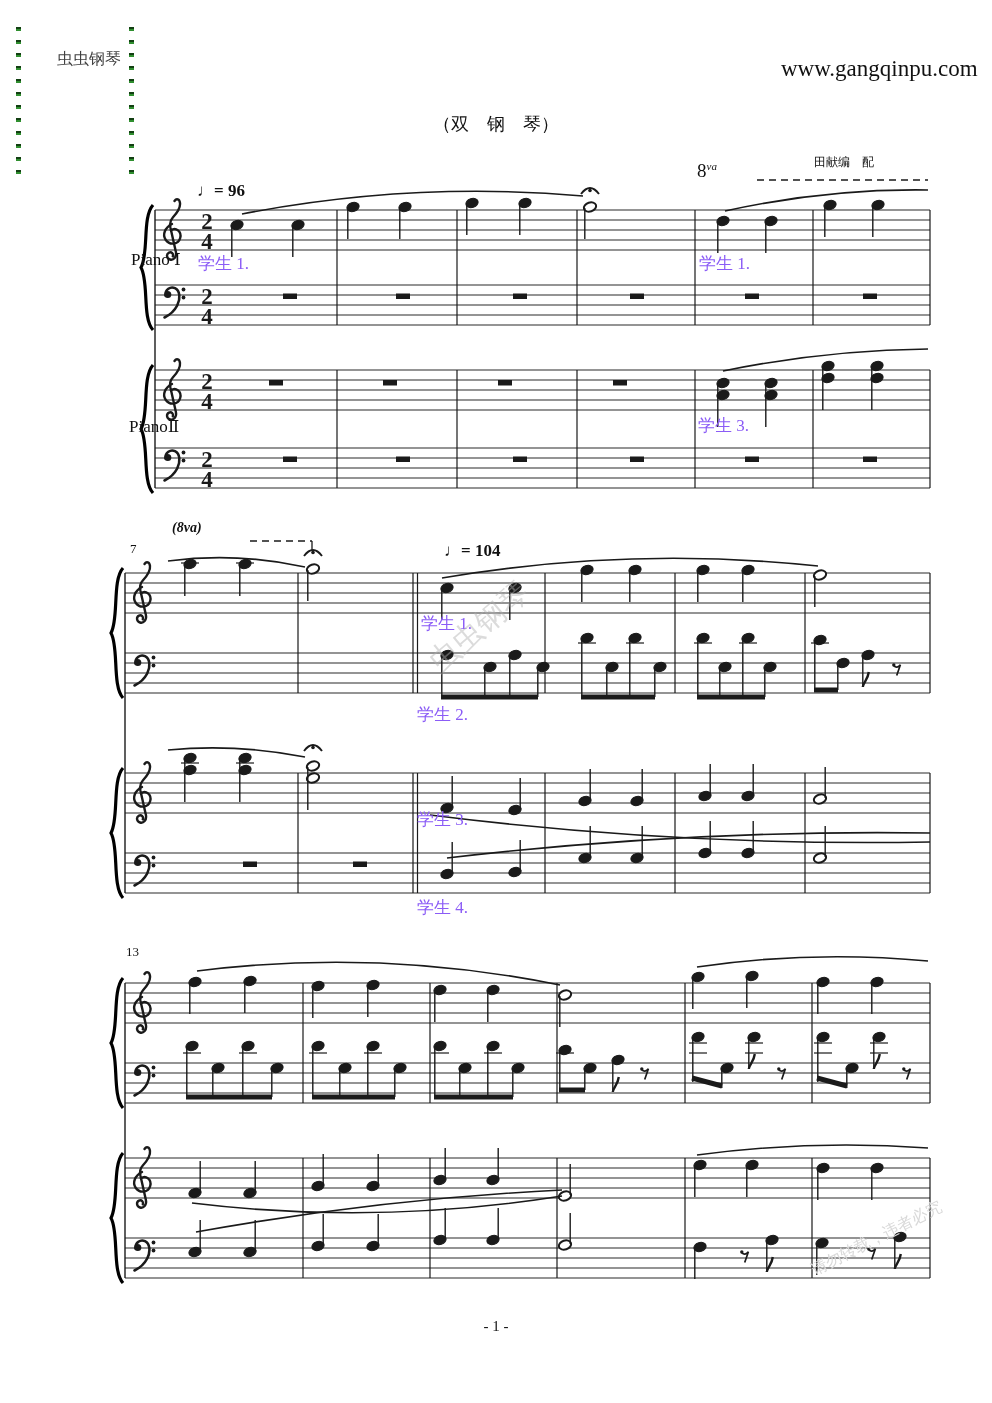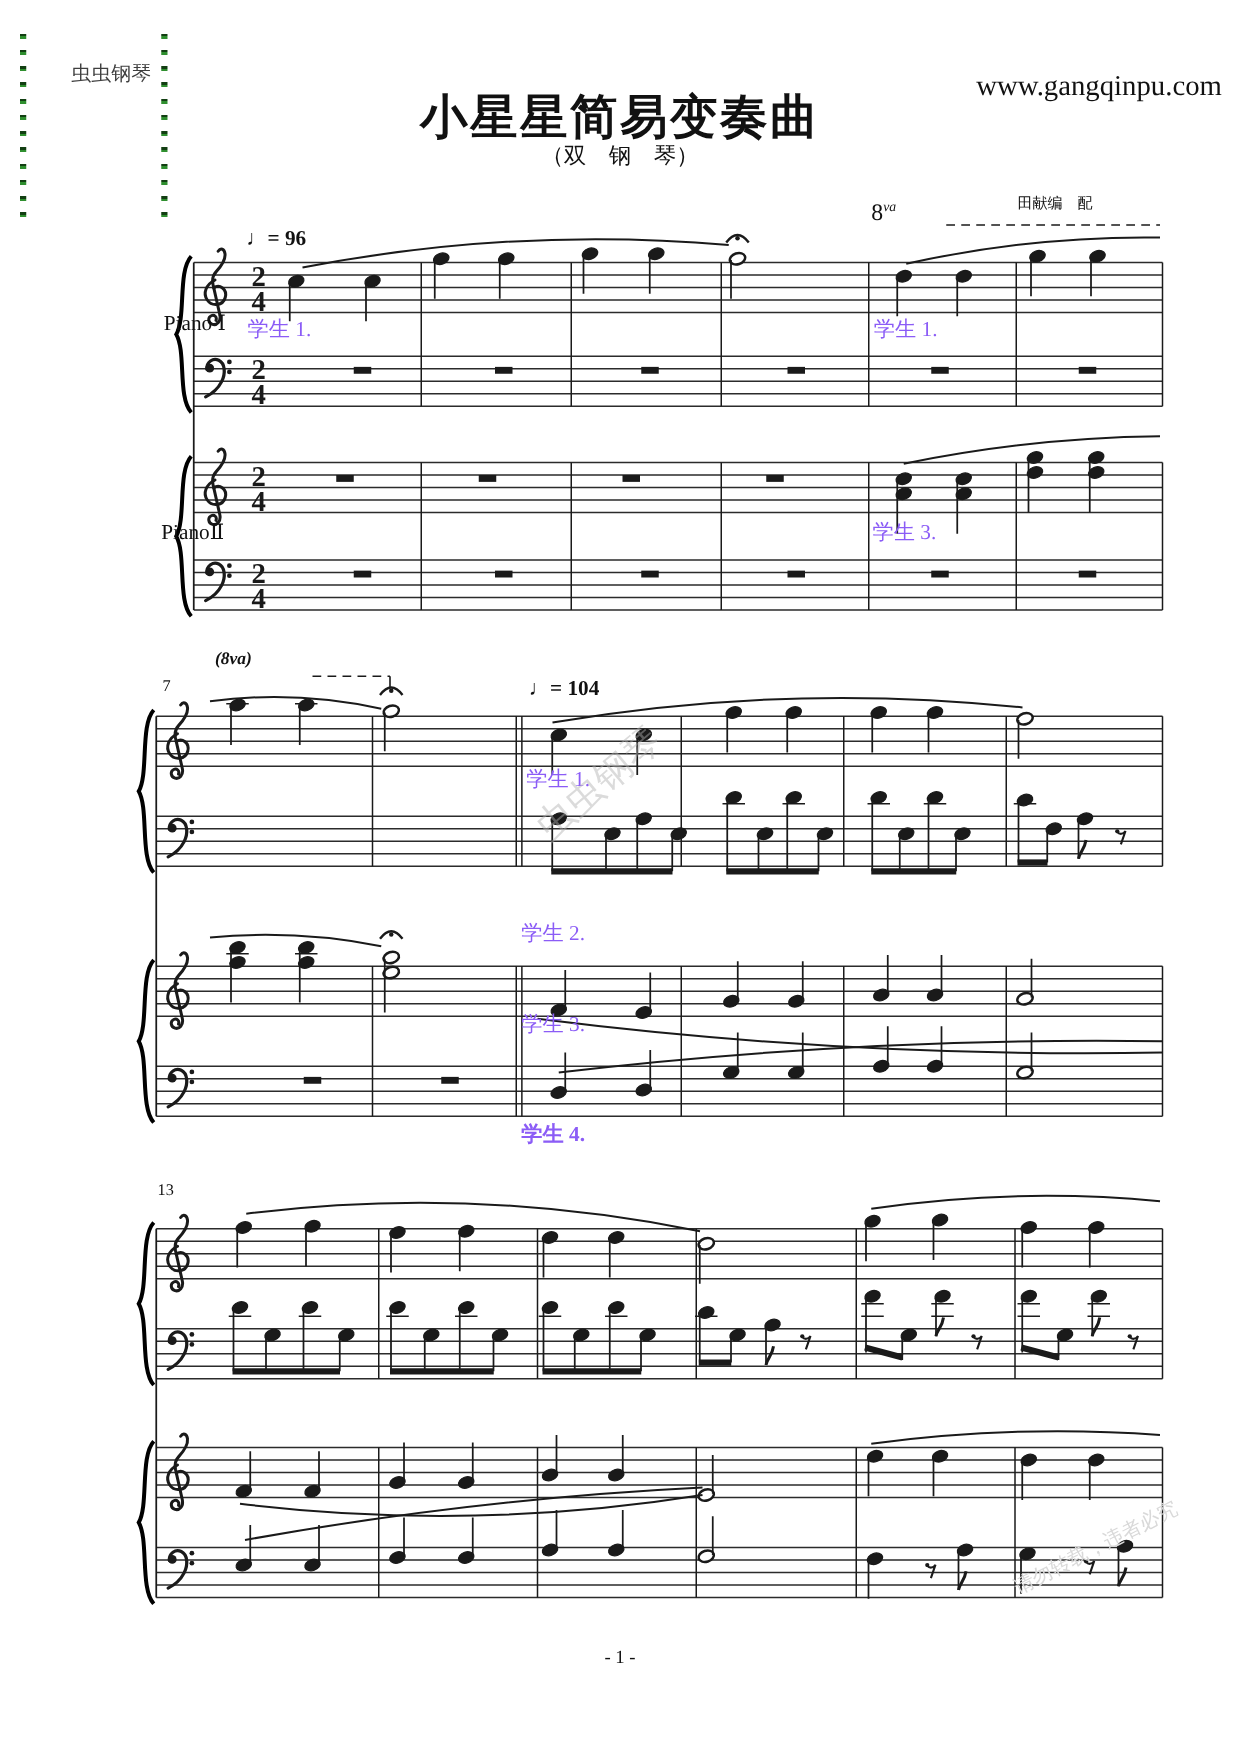--- a/index.html
+++ b/index.html
@@ -7,21 +7,21 @@
          font-family:"Liberation Serif","DejaVu Serif",serif;color:#111;}
   #score{position:absolute;left:0;top:0;width:992px;height:1403px;}
   .txt{position:absolute;white-space:nowrap;}
   .title{left:0;right:0;text-align:center;top:68px;font-size:38px;font-weight:bold;
          font-family:"DejaVu Sans","Liberation Sans",sans-serif;letter-spacing:2px;}
   .subtitle{left:0;right:0;text-align:center;top:112px;font-size:18px;}
   .url{left:781px;top:56px;font-size:23px;}
   .brand{left:57px;top:49px;font-size:16px;color:#3f3f3f;}
   .tempo{font-weight:bold;font-size:17px;}
   .tempo1{left:197px;top:181px;}
-  .tempo2{left:423px;top:541px;text-align:center;}
+  .tempo2{left:444px;top:541px;text-align:center;}
   .arranger{left:814px;top:154px;font-size:12px;}
   .stud{font-size:17px;color:#8b5cf6;}
   .piano-label{font-size:17px;margin-left:44px;}
   .mnum{font-size:13px;}
   .ottava{left:697px;top:160px;font-size:19px;}
   .ottava sup{font-style:italic;font-size:11px;}
   .ottava-paren{left:172px;top:520px;font-size:14px;font-style:italic;font-weight:bold;}
   .pagenum{left:0;right:0;text-align:center;top:1318px;font-size:15px;}
   .wm-center{left:420px;top:650px;font-size:30px;color:rgba(175,175,175,.45);
              transform:rotate(-40deg);transform-origin:left top;}
@@ -460,40 +460,39 @@
       <circle cx="313" cy="552.5" r="1.8" fill="#1a1a1a"></circle>
       <path d="M304,751 Q313,739 322,751" fill="none" stroke="#1a1a1a" stroke-width="1.9"></path>
       <circle cx="313" cy="747.5" r="1.8" fill="#1a1a1a"></circle>
     </svg>
 
   <div class="dotcol" style="left:16px;top:27px;"></div>
   <div class="dotcol" style="left:129px;top:27px;"></div>
 
   <div class="txt brand">虫虫钢琴</div>
   <div class="txt url">www.gangqinpu.com</div>
-  <div class="txt title">小星星简易变奏曲</div>
   <div class="txt subtitle">（双　钢　琴）</div>
   <div class="txt arranger">田献编　配</div>
 
   <div class="txt tempo tempo1">♩= 96</div>
   <div class="txt tempo tempo2">♩= 104</div>
 
   <div class="txt ottava"><span>8</span><sup>va</sup></div>
   <div class="txt ottava-paren">(8va)</div>
 
   <div class="txt mnum" style="left:130px;top:541px;">7</div>
   <div class="txt mnum" style="left:126px;top:944px;text-align:center;">13</div>
 
   <div class="txt piano-label" style="left:87px;top:249px;">Piano Ⅰ</div>
   <div class="txt piano-label" style="left:85px;top:416px;">PianoⅡ</div>
 
   <div class="txt stud" style="left:198px;top:252px;">学生 1.</div>
   <div class="txt stud" style="left:699px;top:252px;">学生 1.</div>
   <div class="txt stud" style="left:698px;top:414px;">学生 3.</div>
   <div class="txt stud" style="left:421px;top:612px;">学生 1.</div>
-  <div class="txt stud" style="left:417px;top:703px;margin-top:32px;">学生 2.</div>
+  <div class="txt stud" style="left:417px;top:703px;">学生 2.</div>
   <div class="txt stud" style="left:417px;top:808px;">学生 3.</div>
-  <div class="txt stud" style="left:417px;top:896px;font-weight:bold;">学生 4.</div>
+  <div class="txt stud" style="left:417px;top:896px;">学生 4.</div>
 
   <div class="txt wm-center">虫虫钢琴</div>
   <div class="txt wm-notice">请勿转载，违者必究</div>
   <div class="txt pagenum">- 1 -</div>
 </div>
 
 </body></html>

